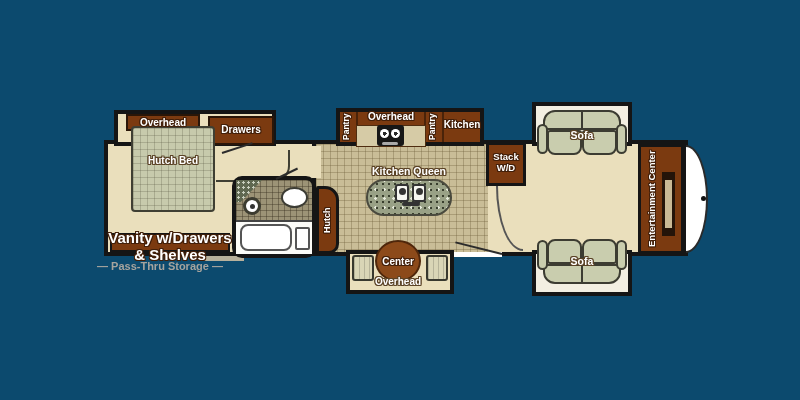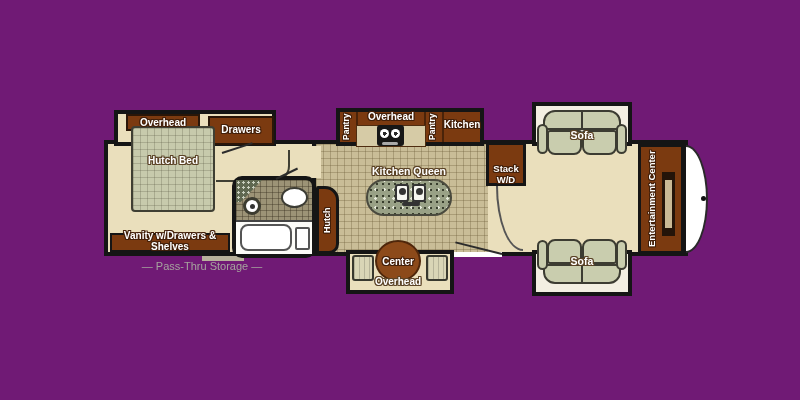--- a/index.html
+++ b/index.html
@@ -1,16 +1,16 @@
 <!DOCTYPE html>
 <html><head>
 <meta charset="utf-8">
 <style>
   html,body{margin:0;padding:0;background:#fff;}
-  .plan{position:relative;width:800px;height:400px;background:#701a75;overflow:hidden;
+  .plan{position:relative;width:800px;height:400px;background:#0c4a6e;overflow:hidden;
         font-family:"Liberation Sans",sans-serif;}
   .abs{position:absolute;box-sizing:border-box;}
   .wood{background:#7b3a10;}
   .carpet{background:#eadfbc;}
   .tile{background-color:#c9bd97;
         background-image:linear-gradient(rgba(110,95,60,.35) 1px,transparent 1px),
                          linear-gradient(90deg,rgba(110,95,60,.35) 1px,transparent 1px);
         background-size:7px 7px;}
   .bathtile{background-color:#9c9376;
         background-image:linear-gradient(rgba(55,48,30,.40) 1px,transparent 1px),
@@ -65,24 +65,24 @@
   <div class="abs" style="left:281px;top:187px;width:27px;height:21px;background:#fff;border:2px solid #3c3c34;border-radius:50%;z-index:6;"></div>
   <div class="abs" style="left:243px;top:197px;width:18px;height:18px;background:#fff;border:3px solid #3c3c30;border-radius:50%;z-index:6;">
     <span class="abs" style="left:3.5px;top:3.5px;width:5px;height:5px;background:#333;border-radius:50%;"></span>
   </div>
   <div class="abs" style="left:236px;top:220px;width:76px;height:34px;background:#fcfcf8;border-top:2px solid #444;z-index:6;"></div>
   <div class="abs" style="left:240px;top:224px;width:52px;height:27px;background:#fff;border:2px solid #555;border-radius:8px;z-index:7;"></div>
   <div class="abs" style="left:295px;top:227px;width:15px;height:23px;background:#fff;border:2px solid #555;border-radius:2px;z-index:7;"></div>
   <div class="line" style="left:276px;top:178px;width:24px;transform:rotate(-26deg);transform-origin:left center;"></div>
 
   <div class="abs wood" style="left:110px;top:233px;width:120px;height:19px;border:2px solid #151515;z-index:5;"></div>
-  <div class="lbl onwood" style="left:108px;top:230px;width:124px;font-size:10px;">Vanity w/Drawers &amp; Shelves</div>
+  <div class="lbl onwood" style="left:108px;top:230px;width:124px;font-size:15px;">Vanity w/Drawers &amp; Shelves</div>
 
   <div class="abs" style="left:202px;top:256px;width:42px;height:5px;background:#b8b19c;z-index:1;"></div>
-  <div class="abs" style="left:97px;top:260px;width:210px;text-align:center;color:#a6a49e;font-weight:normal;font-size:11px;z-index:6;">— Pass-Thru Storage —</div>
+  <div class="abs" style="left:97px;top:260px;width:210px;text-align:left;color:#a6a49e;font-weight:bold;font-size:11px;z-index:6;">— Pass-Thru Storage —</div>
 
   <div class="abs wood" style="left:336px;top:108px;width:148px;height:38px;border:4px solid #151515;z-index:3;"></div>
   <div class="abs" style="left:356px;top:112px;width:2px;height:32px;background:rgba(35,16,4,.55);z-index:4;"></div>
   <div class="abs" style="left:424px;top:112px;width:2px;height:32px;background:rgba(35,16,4,.55);z-index:4;"></div>
   <div class="abs" style="left:442px;top:112px;width:2px;height:32px;background:rgba(35,16,4,.55);z-index:4;"></div>
   <div class="lbl onwood vlbl" style="left:338px;top:109px;width:18px;height:36px;font-size:8.5px;">Pantry</div>
   <div class="lbl onwood" style="left:356px;top:111px;width:70px;">Overhead</div>
   <div class="abs" style="left:356px;top:125px;width:70px;height:22px;background:#d6cba6;border:1px solid #4f2d10;z-index:4;"></div>
   <div class="abs" style="left:377px;top:125px;width:27px;height:21px;background:#171717;border-radius:3px;z-index:5;">
     <span class="abs" style="left:3px;top:4px;width:9px;height:9px;border-radius:50%;background:radial-gradient(circle,#2a2a2a 0 2px,#fff 2px 4.5px);"></span>
@@ -99,21 +99,21 @@
   </div>
   <div class="abs" style="left:412px;top:184px;width:14px;height:18px;background:#f6f6f1;border:2px solid #333;border-radius:3px;z-index:6;">
     <span class="abs" style="left:1.5px;top:1.5px;width:7px;height:7px;background:#333;border-radius:50%;"></span>
   </div>
   <div class="abs" style="left:402px;top:202px;width:18px;height:4px;background:#333;border-radius:2px;z-index:6;"></div>
 
   <div class="abs wood" style="left:316px;top:186px;width:23px;height:68px;border:3px solid #151515;border-radius:2px 14px 10px 2px;z-index:6;"></div>
   <div class="lbl onwood vlbl" style="left:316px;top:188px;width:23px;height:64px;font-size:9px;">Hutch</div>
 
   <div class="abs wood flexc" style="left:486px;top:142px;width:40px;height:44px;border:3px solid #151515;z-index:6;"></div>
-  <div class="lbl onwood" style="left:486px;top:164px;width:40px;font-size:9.5px;">Stack W/D</div>
+  <div class="lbl onwood" style="left:486px;top:152px;width:40px;font-size:9.5px;">Stack W/D</div>
 
   <div class="abs" style="left:496px;top:186px;width:27px;height:65px;border-left:2px solid #555;border-bottom:2px solid #555;border-radius:0 0 0 100%;z-index:4;"></div>
 
   <div class="line" style="left:454px;top:253px;width:48px;transform:rotate(14deg);transform-origin:right center;"></div>
 
   <div class="abs carpet" style="left:346px;top:250px;width:108px;height:44px;border:4px solid #151515;z-index:3;"></div>
   <div class="abs" style="left:352px;top:255px;width:22px;height:26px;background:#d9d5b6;border:2px solid #38382e;border-radius:3px;background-image:repeating-linear-gradient(90deg,rgba(0,0,0,.16) 0 1px,transparent 1px 5px);z-index:4;"></div>
   <div class="abs" style="left:426px;top:255px;width:22px;height:26px;background:#d9d5b6;border:2px solid #38382e;border-radius:3px;background-image:repeating-linear-gradient(90deg,rgba(0,0,0,.16) 0 1px,transparent 1px 5px);z-index:4;"></div>
   <div class="abs" style="left:375px;top:240px;width:46px;height:42px;background:#8c4a1a;border:2.5px solid #4f270b;border-radius:50%;z-index:5;"></div>
   <div class="lbl onwood" style="left:373px;top:256px;width:50px;">Center</div>

